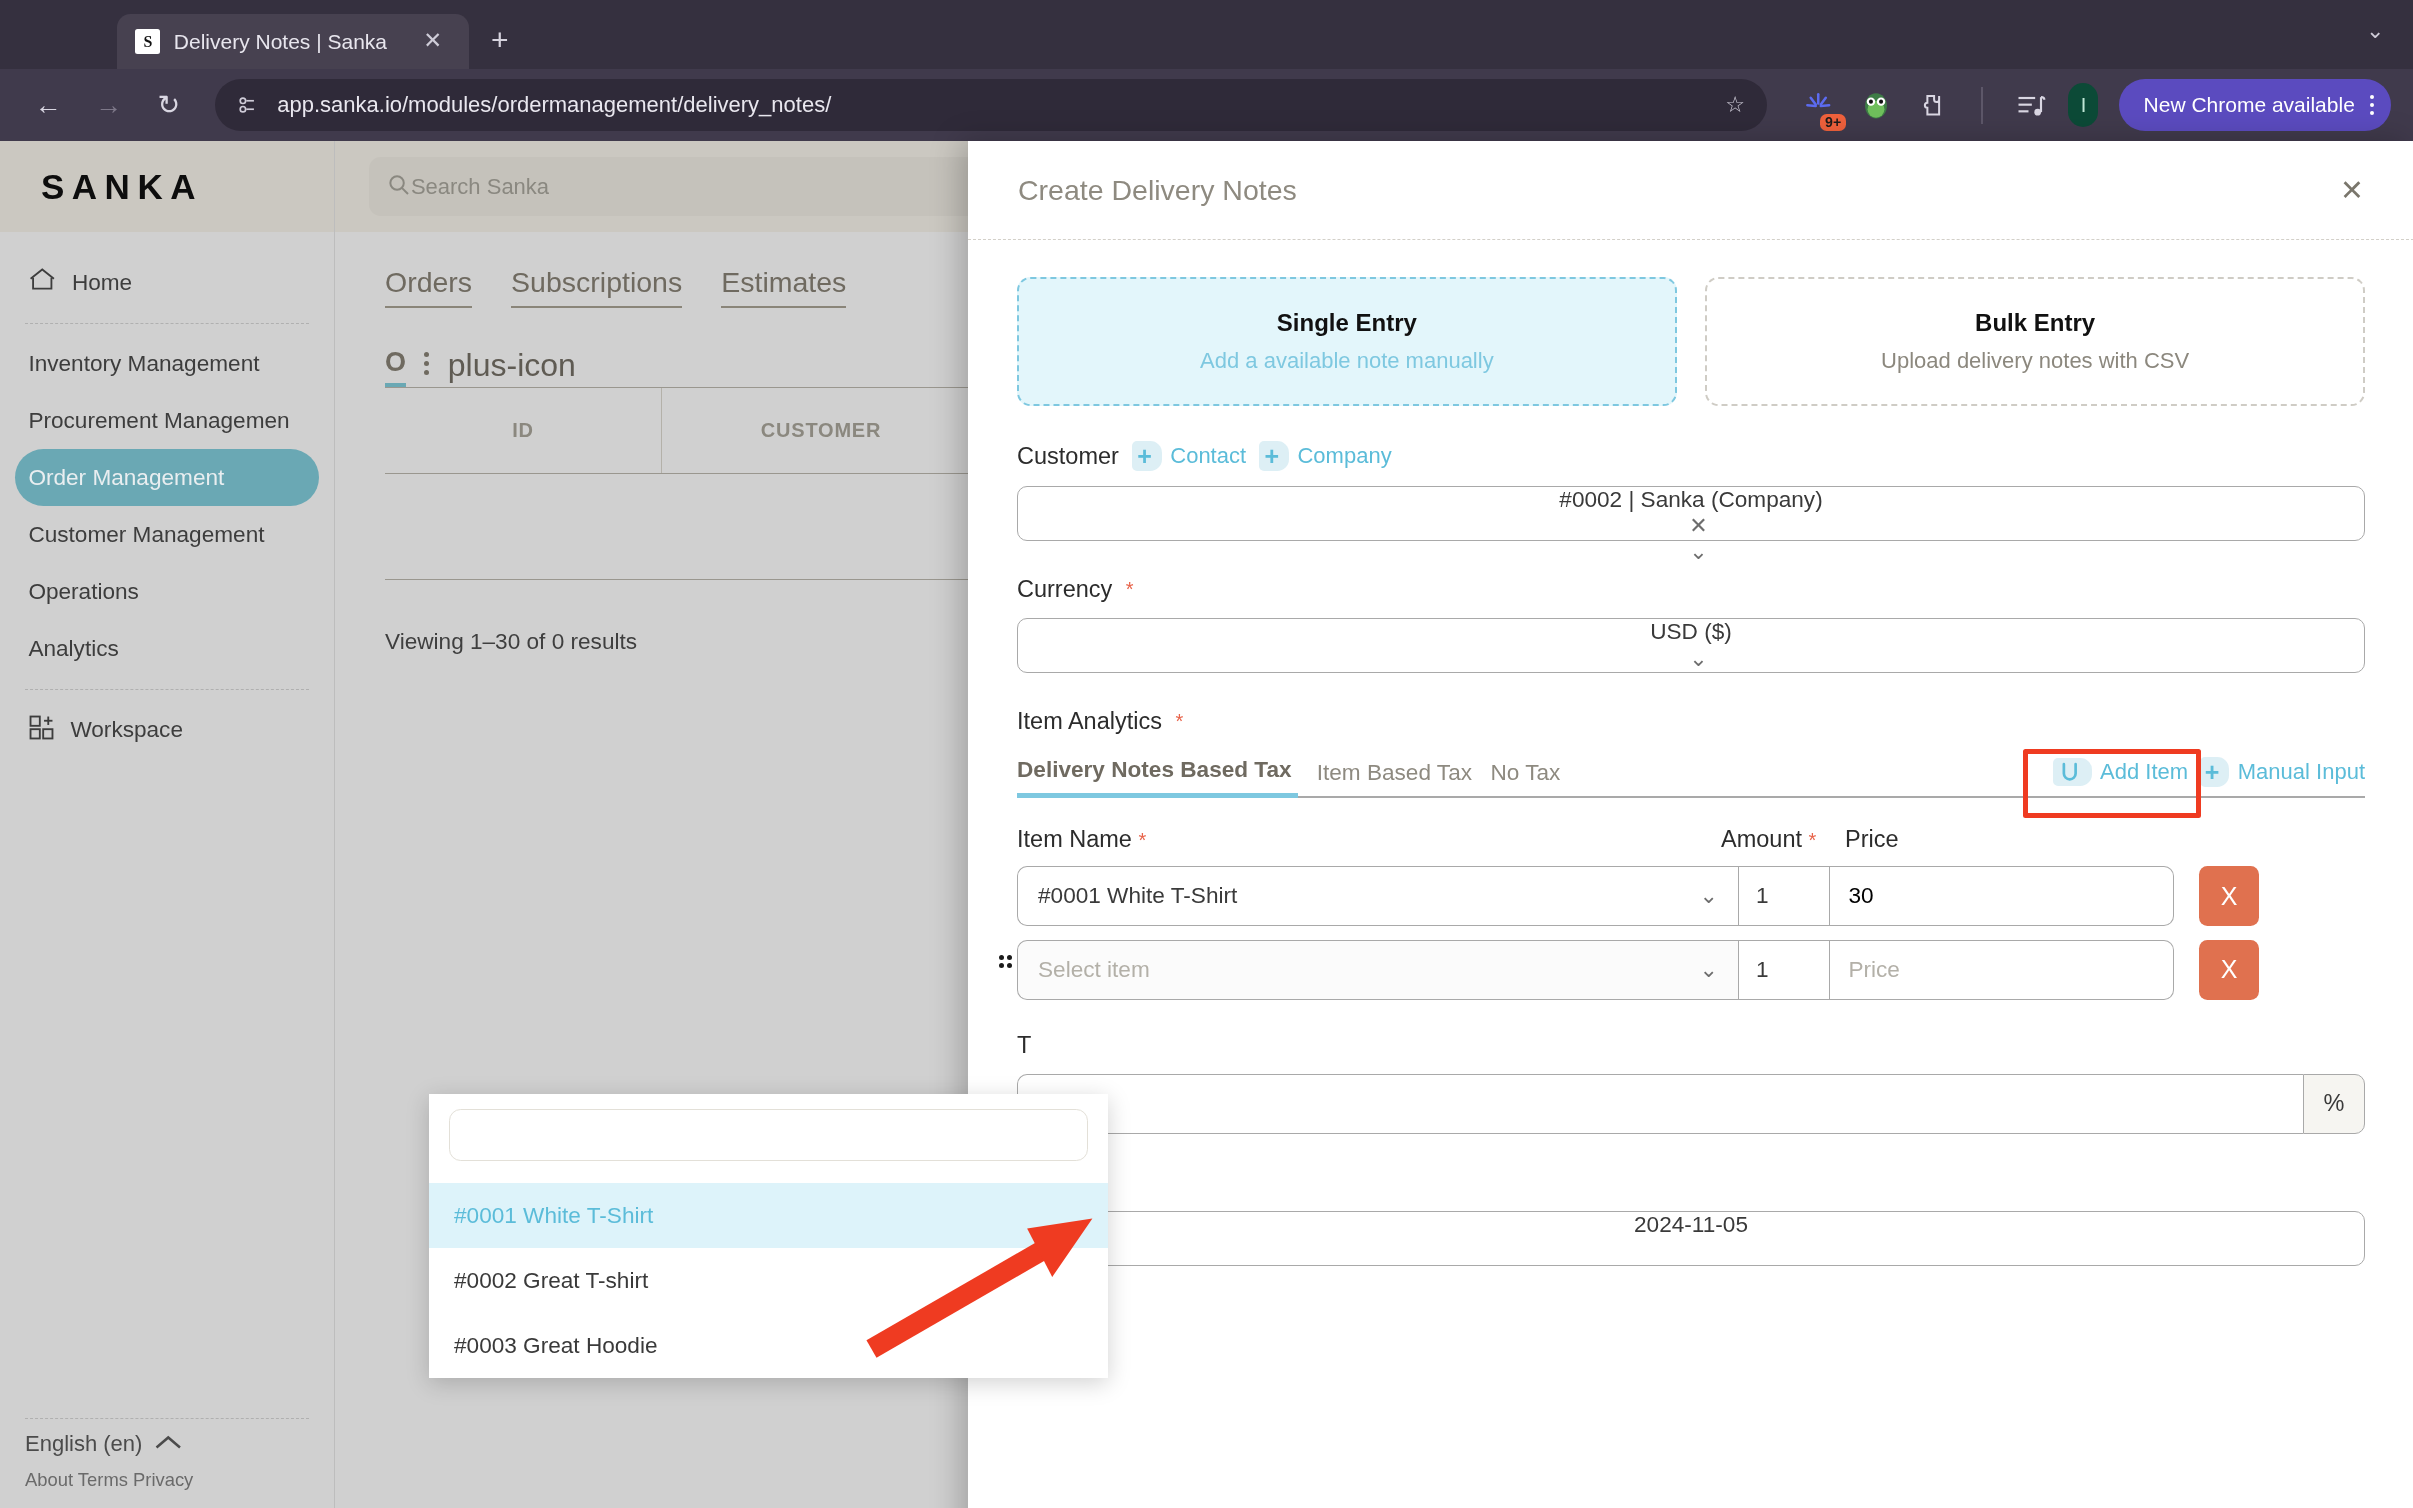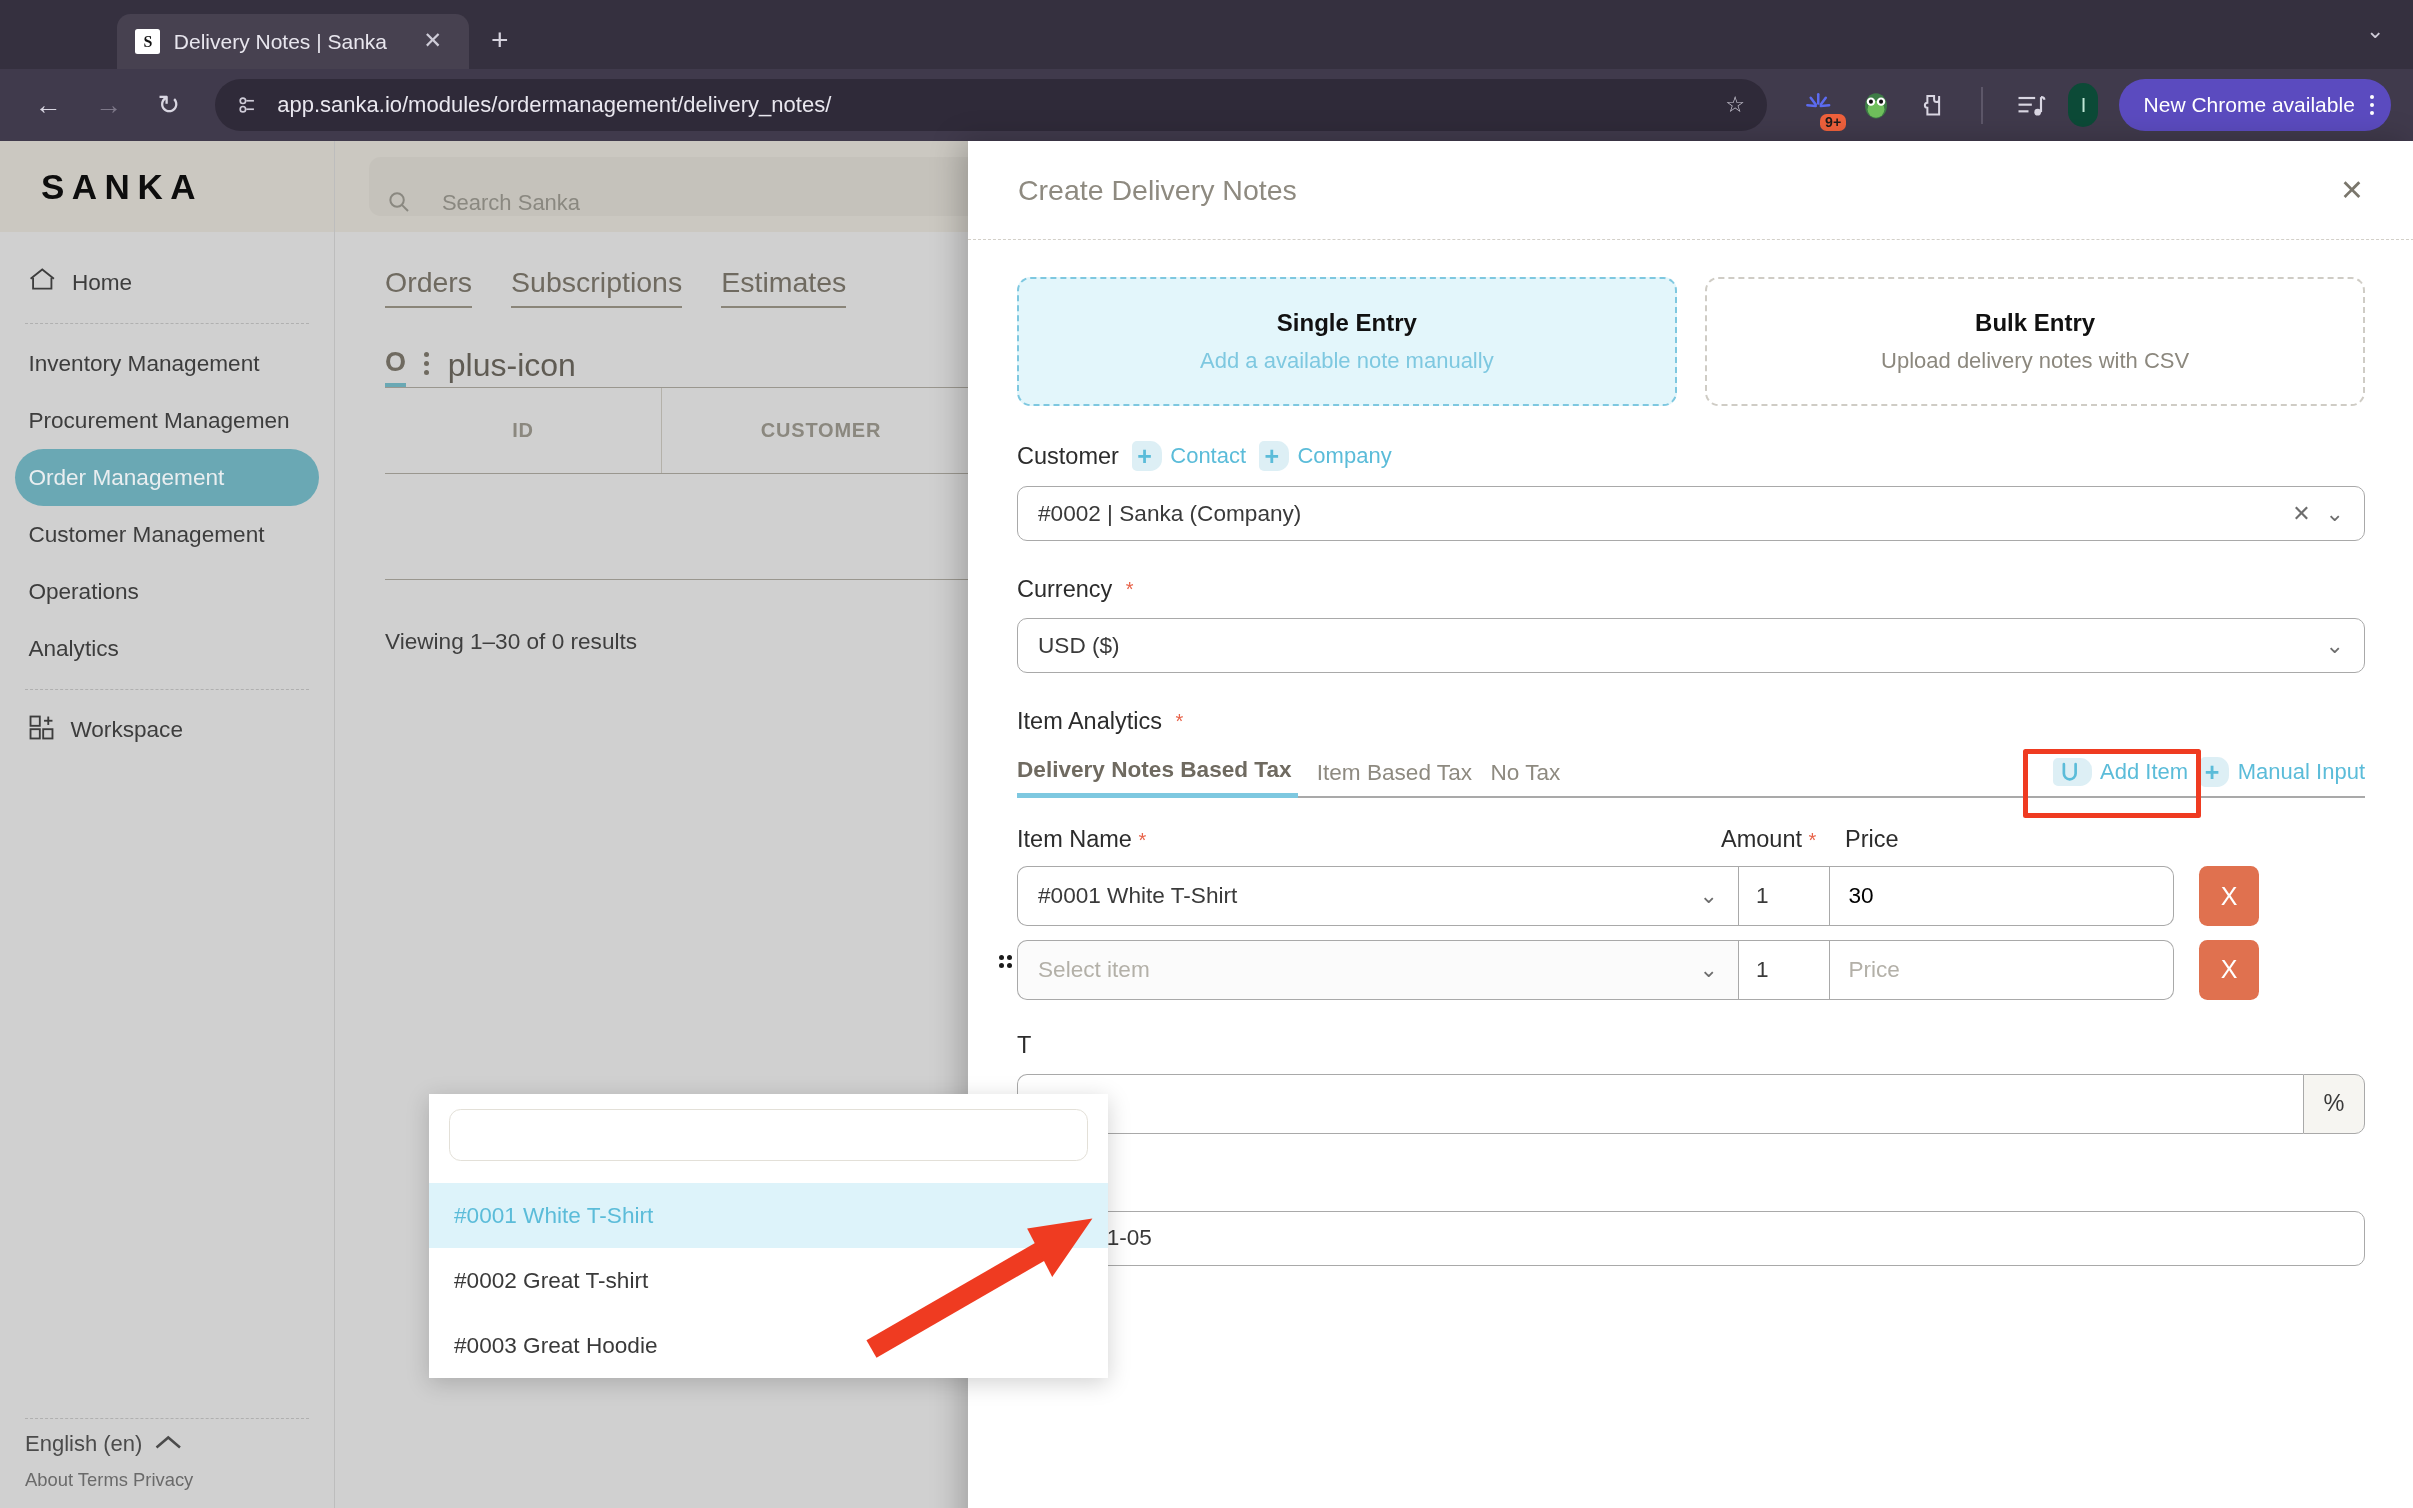--- a/index.html
+++ b/index.html
@@ -85,21 +85,21 @@
   .side-sep { border-top: 1.7px dashed #b0b0b0; margin: 11.7px 10px; }
   .side-bottom { position: absolute; bottom: 18.4px; left: 0; width: 100%; padding: 0 25px; }
   .lang-row { display:flex; align-items:center; gap:11.7px; font-size:22px; color:#4b4b4b; }
   .legal { font-size: 18.4px; color: #6a6a6a; margin-top: 11.7px; }
 
   
   .content { position: absolute; left: 335px; top: 0; right: 0; height: 1368px; background: #d0d0d0; }
   .topbar { height: 91px; background: #cbc8c1; display: flex; align-items: center; padding: 0 34px; }
   .searchbox {
     width: 637px; height: 59px; background: #c5c2bb; border-radius: 11.7px;
-    display: flex; align-items: flex-end; gap: 31px; padding: 0 18.4px;
+    display: flex; align-items: center; gap: 0; padding: 0 18.4px;
   }
   .search-ph { color: #8a8880; font-size: 22px; }
   .tabs-row { display: flex; gap: 39px; padding: 34px 50px 0 50px; }
   .ctab { font-size: 28.5px; color: #6f6a60; padding-bottom: 6.7px; border-bottom: 2.5px solid #8a8579; }
   .viewbar { display: flex; align-items: flex-end; gap: 18.4px; padding: 39px 0 0 50px; }
   .vtab-o { font-size: 27px; color: #6f6a60; font-weight: 700; border-bottom: 4.2px solid #6aa8b4; padding-bottom: 5px; }
   .vdots { display:flex; flex-direction:column; gap:4.2px; padding-bottom: 11.7px;}
   .vdots span { width: 5px; height: 5px; background: #6f6a60; border-radius: 50%; }
   .vplus { font-size: 32px; color: #5f5b53; padding-bottom: 3.4px; font-weight: 300; }
   .table { margin: 0 0 0 50px; border-top: 1.7px solid #9a978f; }
@@ -140,20 +140,21 @@
   .req { color: #e8634a; font-size: 20px; }
   .chip { display: flex; align-items: center; gap: 8.4px; background: #ddeff5;
      border-radius: 5px 11.7px 11.7px 5px; padding: 2.5px 10px 2.5px 5px; }
   .chip .plus { color: #5bbcd9; font-size: 25px; line-height: 1; font-weight: 700; }
   .chiplink { display: flex; align-items: center; gap: 8.4px; }
 
   .inp {
     margin-top: 15px; height: 55px; border: 1.7px solid #a9a9a9; border-radius: 10px;
     display: flex; align-items: center; padding: 0 20px; font-size: 22.6px; color: #3a3a3a;
     background: #fff;
+    flex-direction: column;
   }
   .inp .grow { flex: 1; }
   .inp .ico { color: #6d6d6d; font-size: 22px; padding-left: 15px; }
 
   .tabs2 { display: flex; align-items: flex-end; margin-top: 22px; border-bottom: 2.5px solid #a9a9a9;
      position: relative; }
   .t2 { font-size: 22.6px; color: #8e8a80; padding: 0 18.4px 10px 0; }
   .t2.on { color: #6f6a60; font-weight: 700; border-bottom: 5px solid #7ec8e0; margin-bottom: -2.5px; padding-right: 6.7px; }
   .t2sp { width: 18.4px; }
   .tools2 { margin-left: auto; display: flex; align-items: center; gap: 6.7px; padding-bottom: 8.4px; }

